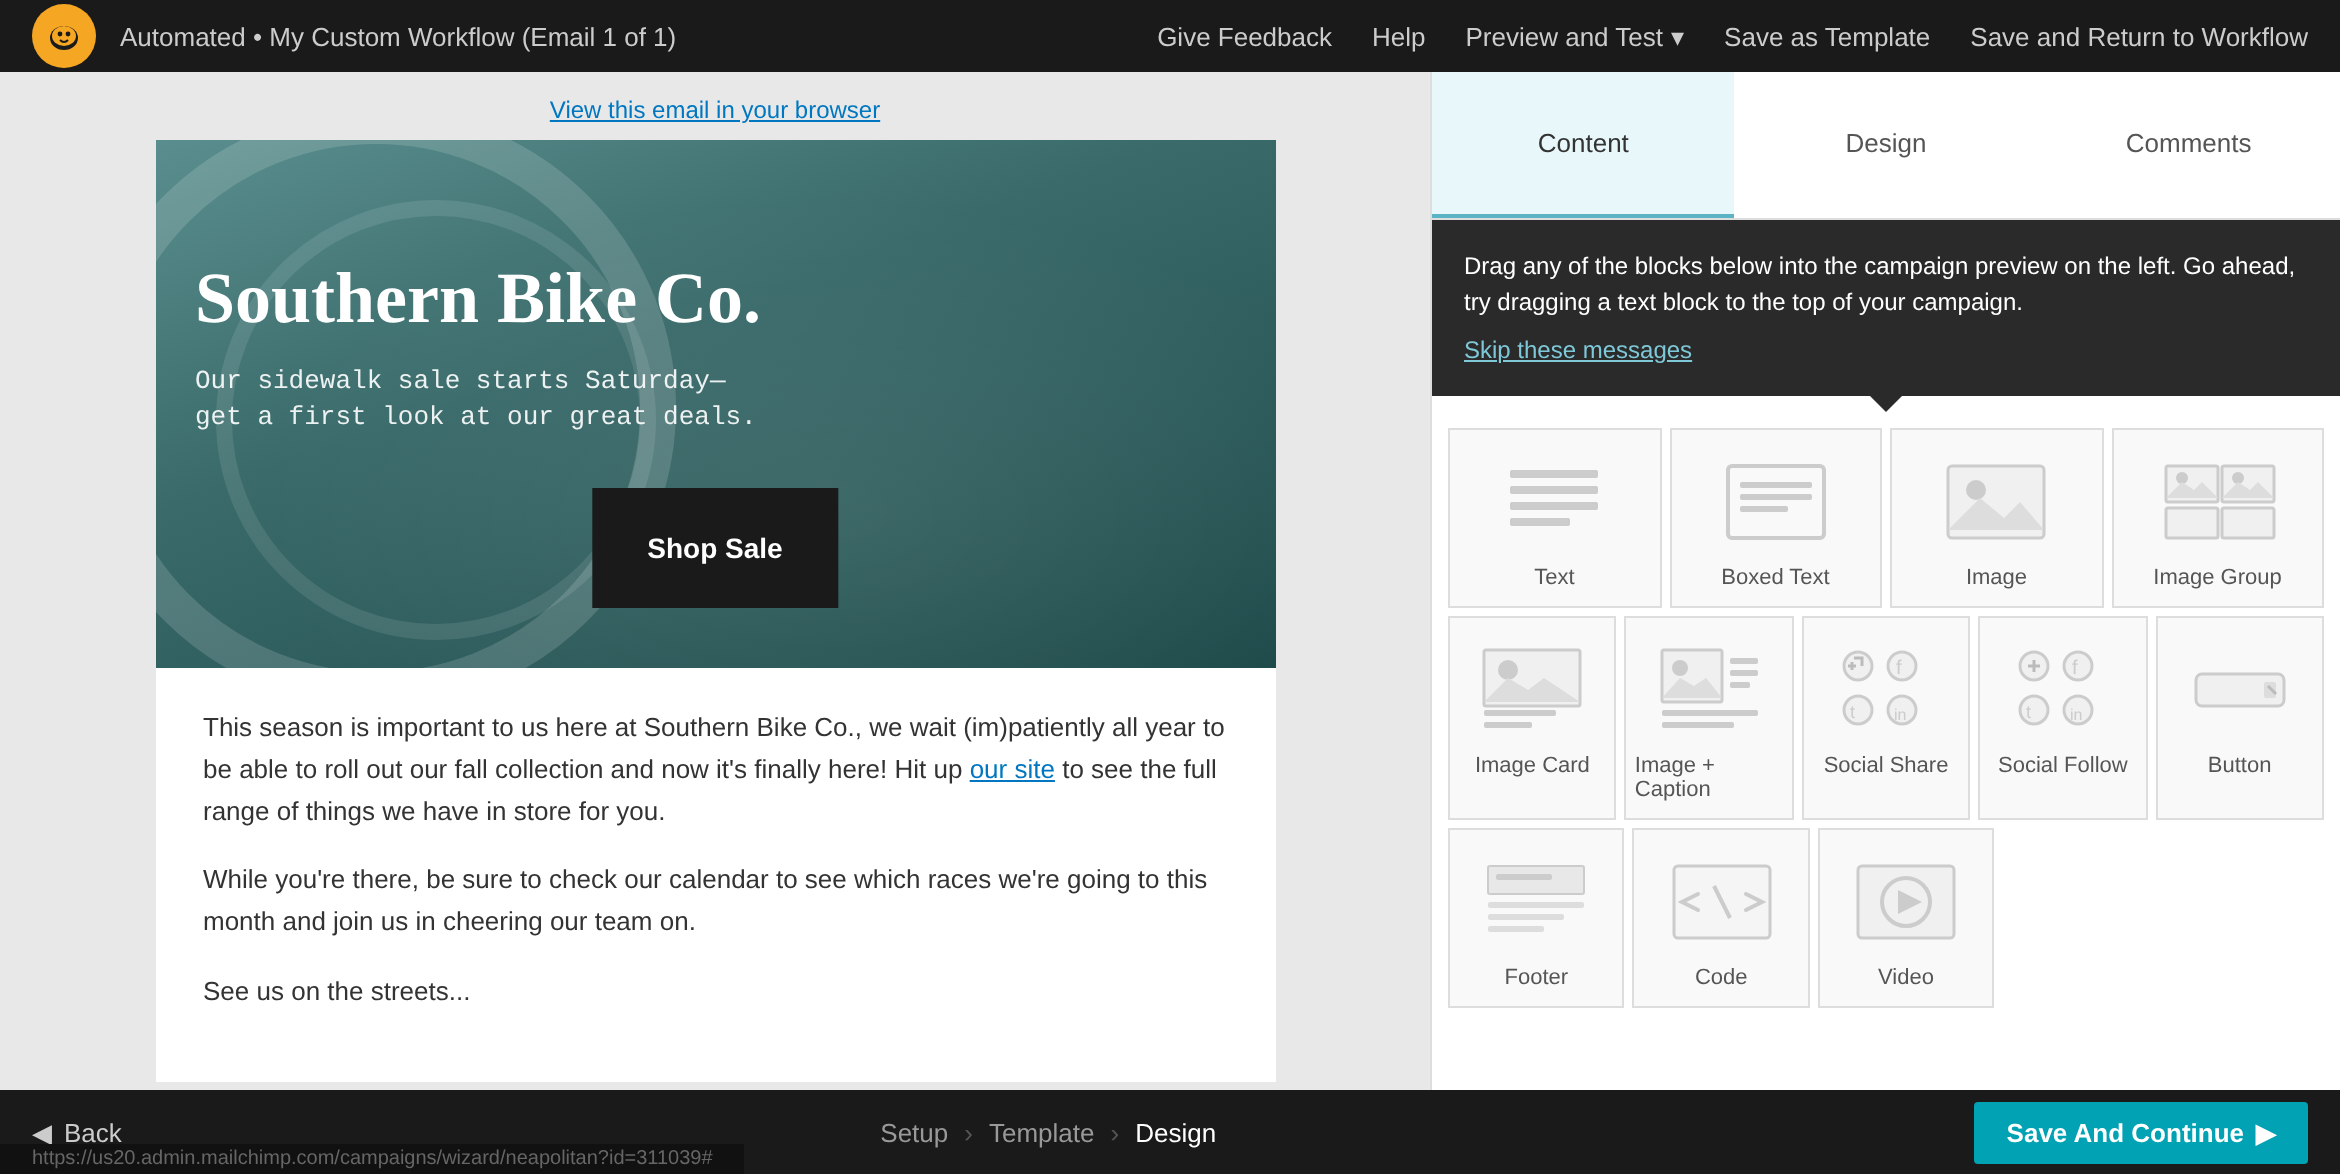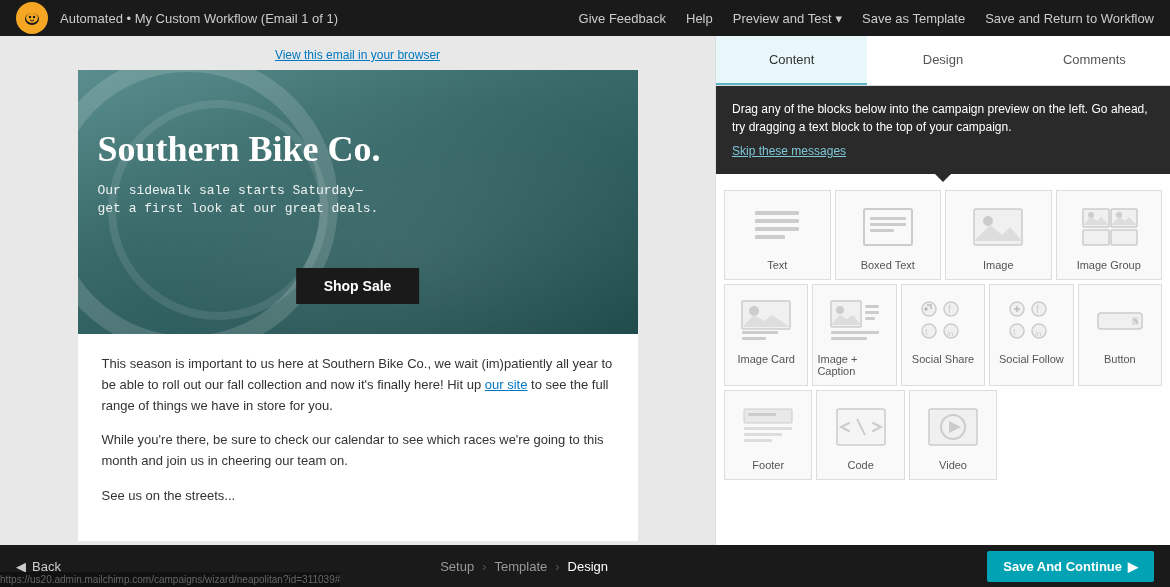--- a/index.html
+++ b/index.html
@@ -109,21 +109,21 @@
       color: rgba(255,255,255,0.9);
       line-height: 1.4;
     }
     .hero-cta {
       position: absolute;
       bottom: 30px;
       left: 50%;
       transform: translateX(-50%);
       background: #1a1a1a;
       color: #fff;
-      padding: 10px 28px;
+      padding: 22px 28px;
       font-size: 14px;
       font-weight: bold;
       cursor: pointer;
       white-space: nowrap;
     }
     .email-body {
       padding: 20px 24px;
       background: #fff;
     }
     .email-body p {
@@ -145,21 +145,21 @@
     }
 
     
     .panel-tabs {
       display: flex;
       border-bottom: 1px solid #ddd;
       flex-shrink: 0;
     }
     .panel-tab {
       flex: 1;
-      padding: 16px 8px;
+      padding: 28px 8px;
       text-align: center;
       font-size: 13px;
       cursor: pointer;
       color: #555;
       border-bottom: 2px solid transparent;
     }
     .panel-tab.active {
       color: #333;
       border-bottom: 2px solid #5ab4c5;
       background: #e8f7fa;
@@ -528,13 +528,13 @@
     <span>Template</span>
     <span class="separator">›</span>
     <span class="active-crumb">Design</span>
   </div>
   <button class="save-continue-btn">
     <span>Save And Continue</span>
     <span>▶</span>
   </button>
 </div>
 
-<div class="bottom-url" style="position:fixed;bottom:0;left:0;background:#111;color:#666;font-size:10px;padding:2px 0;z-index:100;">https://us20.admin.mailchimp.com/campaigns/wizard/neapolitan?id=311039#</div>
+<div class="bottom-url" style="position:fixed;bottom:0;left:0;background:#111;color:#666;font-size:10px;padding:2px 16px;z-index:100;">https://us20.admin.mailchimp.com/campaigns/wizard/neapolitan?id=311039#</div>
 
 </body></html>

